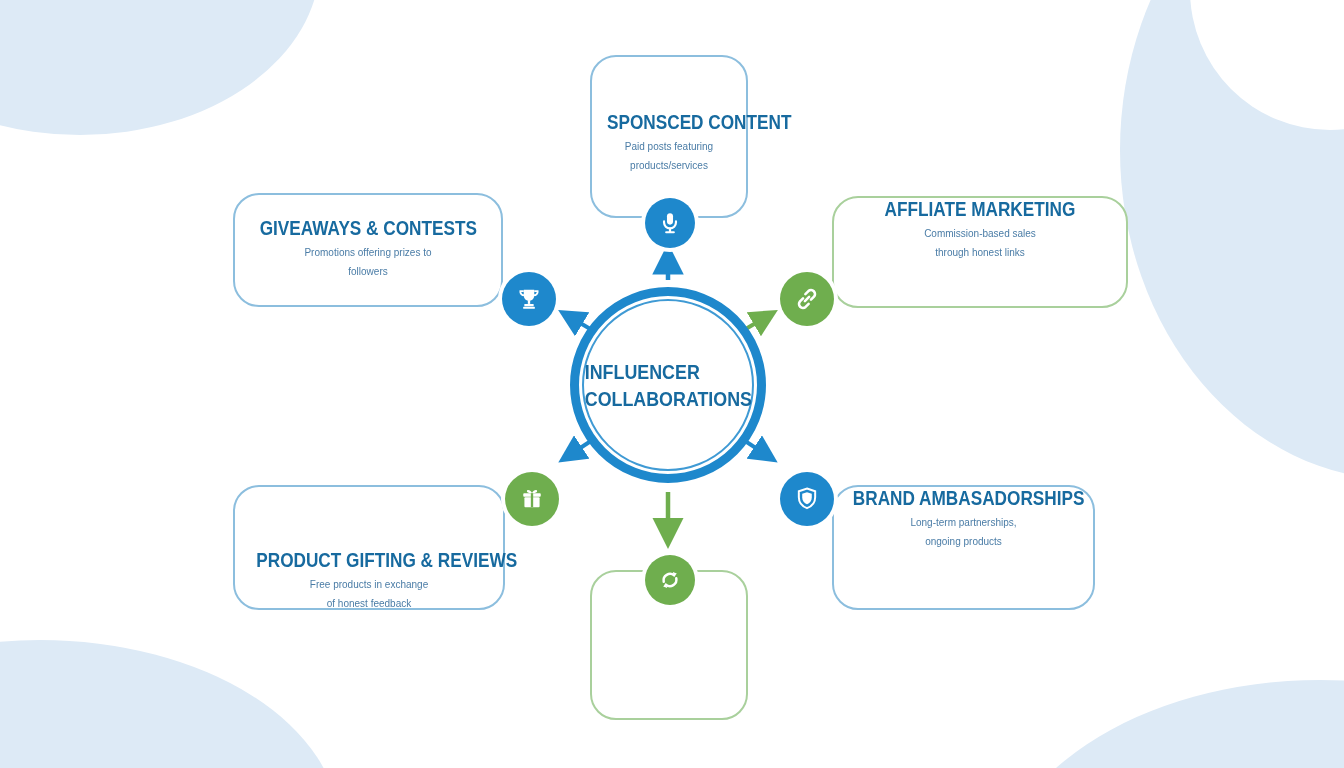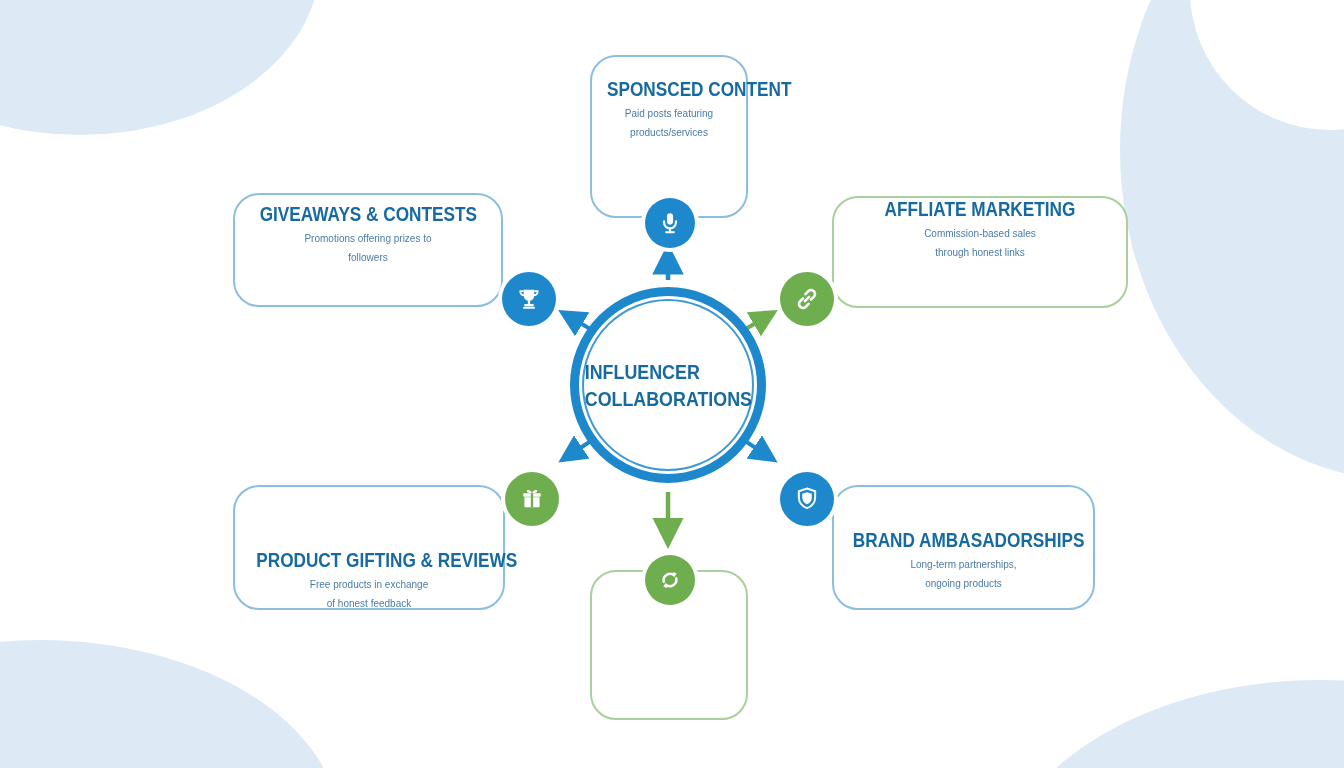--- a/index.html
+++ b/index.html
@@ -51,25 +51,25 @@
     position:absolute;border-radius:50%;display:flex;align-items:center;justify-content:center;
     box-shadow:0 0 0 4px #ffffff;
   }
   .icon-circle.blue{background:#1e88cc;}
   .icon-circle.green{background:#6fae4e;}
   .icon-circle svg{display:block;}
 
   
   .arrows{position:absolute;inset:0;pointer-events:none;}
 
-  .card-top{left:590px;top:55px;width:158px;height:163px;padding-top:21px;}
-  .card-top-left{left:233px;top:193px;width:270px;height:114px;padding-top:8px;}
+  .card-top{left:590px;top:55px;width:158px;height:163px;padding-top:54px;}
+  .card-top-left{left:233px;top:193px;width:270px;height:114px;padding-top:22px;}
   .card-top-right{left:832px;top:196px;width:296px;height:112px;}
   .card-bottom-left{left:233px;top:485px;width:272px;height:125px;padding-top:62px;}
-  .card-bottom-right{left:832px;top:485px;width:263px;height:125px;padding-top:42px;}
+  .card-bottom-right{left:832px;top:485px;width:263px;height:125px;}
   .card-bottom{left:590px;top:570px;width:158px;height:150px;}
 </style>
 </head>
 <body>
 
 <div class="stage">
 
   <div class="blob blob-tl"></div>
   <div class="blob blob-tr"></div>
   <div class="blob-tr-cut"></div>

